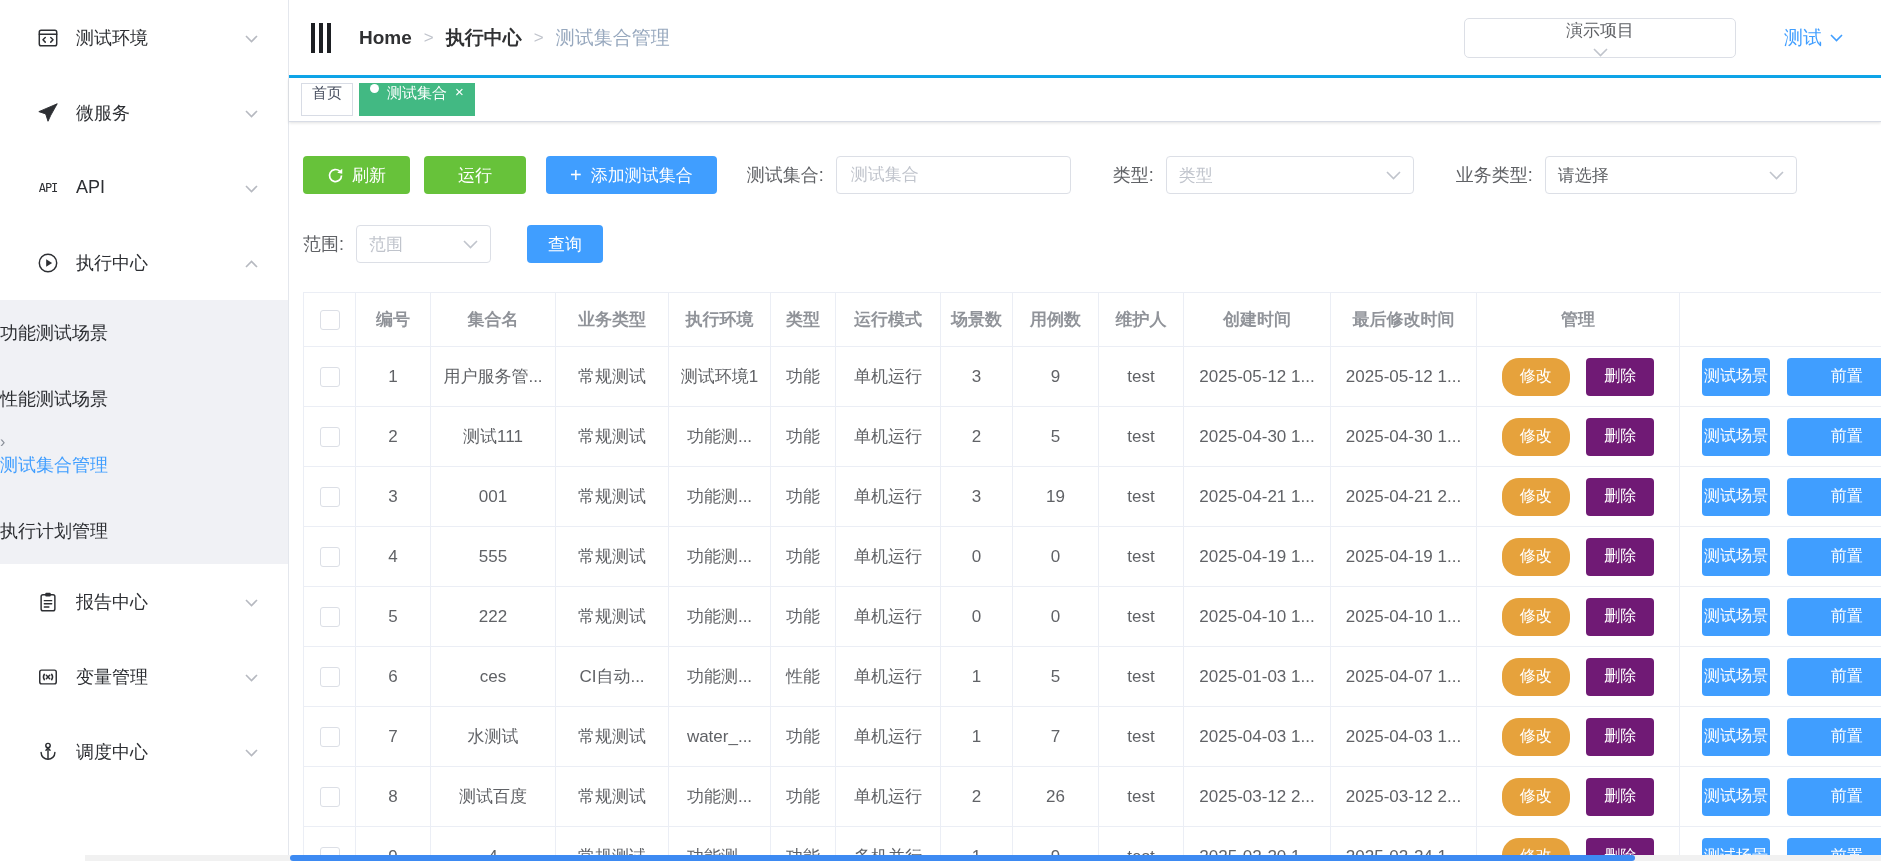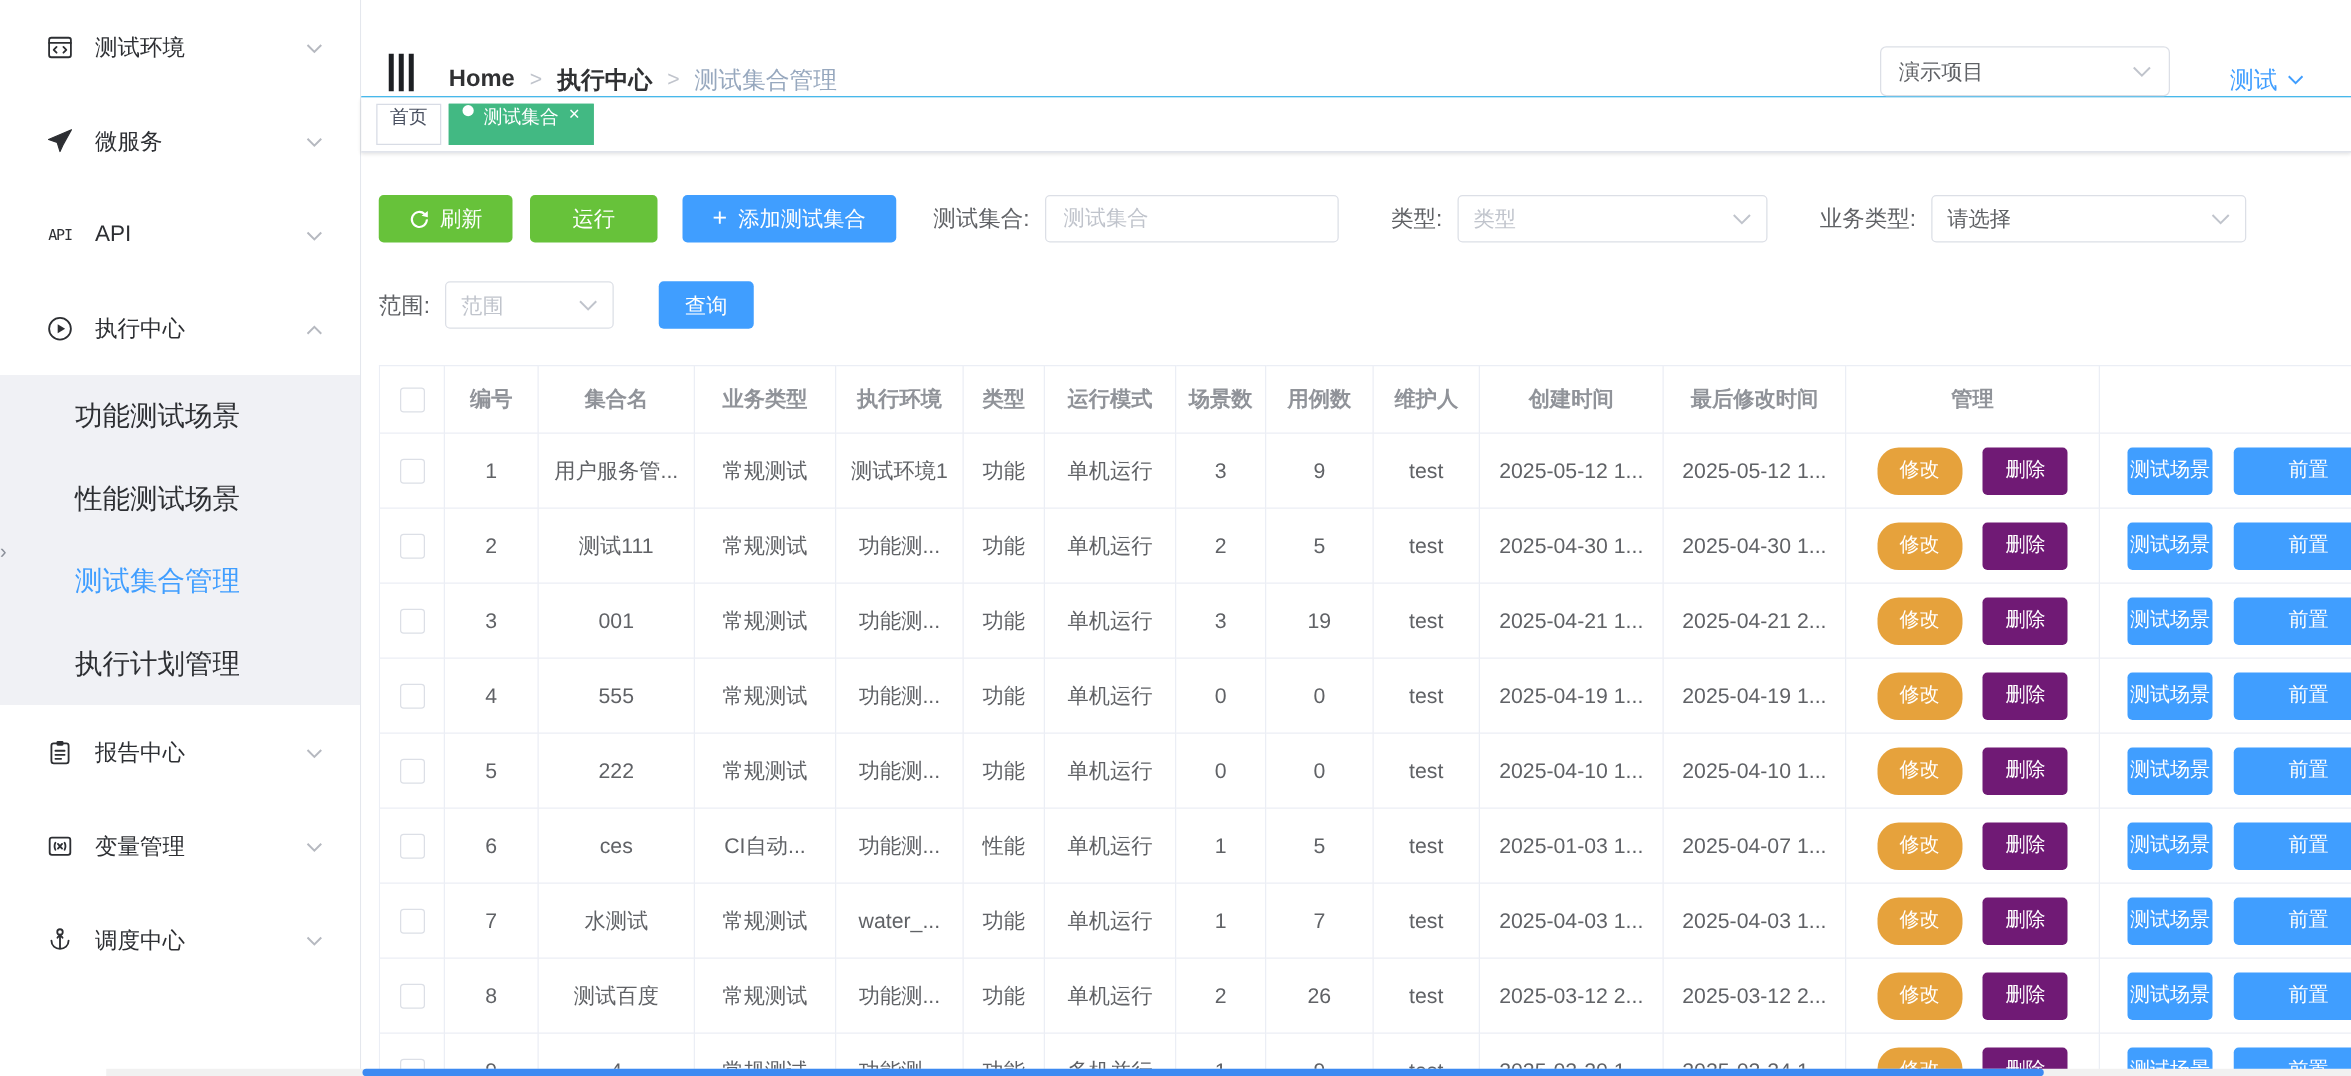--- a/index.html
+++ b/index.html
@@ -6,35 +6,35 @@
   html,body { width:1881px; height:861px; }
   body { font-family: "Liberation Sans", "DejaVu Sans", sans-serif; background:#fff; }
   .app { position:relative; width:1881px; height:861px; overflow:hidden; display:flex; background:#fff; }
 
   
   .sidebar { width:289px; flex:0 0 289px; border-right:1px solid #e4e7ed; background:#fff; }
   .s-item { height:75px; display:flex; align-items:center; padding-left:36px; font-size:18px; color:#2d2f33; cursor:pointer; }
   .s-item .ico { width:24px; height:24px; margin-right:16px; display:flex; align-items:center; justify-content:center; flex:0 0 24px; }
   .s-item .chev { margin-left:auto; margin-right:30px; }
   .submenu { background:#f0f1f5; }
-  .s-sub { height:66px; display:flex; align-items:center; padding-left:60px; font-size:22px; color:#2d2f33; cursor:pointer; }
+  .s-sub { height:66px; display:flex; align-items:center; font-size:18px; color:#2d2f33; cursor:pointer; }
   .s-sub.active { color:#409EFF; }
   .api-txt { font-family:"DejaVu Sans Mono", monospace; font-size:12px; color:#2d2f33; letter-spacing:-1px; }
 
   
   .main { flex:1; display:flex; flex-direction:column; min-width:0; }
-  .navbar { height:78px; flex:0 0 78px; display:flex; align-items:flex-end; padding:0 38px 0 18px; border-bottom:1px solid #0ea5e9; background:#fff; }
+  .navbar { height:78px; flex:0 0 78px; display:flex; align-items:center; padding:0 38px 0 18px; border-bottom:3px solid #0ea5e9; background:#fff; }
   .hamburger { display:flex; gap:4px; cursor:pointer; padding:4px; }
   .hamburger i { display:block; width:4px; height:30px; background:#1d1f23; }
   .breadcrumb { display:flex; align-items:center; margin-left:24px; font-size:19px; }
   .bc-link { color:#303133; font-weight:bold; cursor:pointer; }
   .bc-sep { color:#c0c4cc; margin:0 12px; font-size:17px; }
   .bc-current { color:#97a8be; font-weight:normal; }
   .nav-spacer { flex:1; }
-  .proj-select { width:232px; height:40px; border:1px solid #dcdfe6; border-radius:5px; display:flex; align-items:center; justify-content:space-between; padding:0 14px; font-size:17px; color:#606266; cursor:pointer; background:#fff; }
+  .proj-select { width:272px; height:40px; border:1px solid #dcdfe6; border-radius:5px; display:flex; align-items:center; justify-content:space-between; padding:0 14px; font-size:17px; color:#606266; cursor:pointer; background:#fff;flex-direction:column; }
   .user-dd { margin-left:48px; display:flex; align-items:center; gap:8px; color:#409EFF; font-size:19px; cursor:pointer; }
 
   
   .tagsbar { height:44px; flex:0 0 44px; display:flex; align-items:center; padding-left:12px; border-bottom:1px solid #d8dce5; box-shadow:0 1px 3px 0 rgba(0,0,0,.12); background:#fff; position:relative; z-index:2; }
   .tag { display:inline-flex; align-items:flex-start; height:33px; padding:0 10px; border:1px solid #d8dce5; background:#fff; color:#495060; font-size:15px; margin-right:6px; cursor:pointer; }
   .tag.active { background:#42b983; border-color:#42b983; color:#fff; }
   .tag .dot { width:9px; height:9px; border-radius:50%; background:#fff; margin-right:8px; }
   .tag .close { margin-left:8px; font-size:15px; line-height:1; }
 
   

